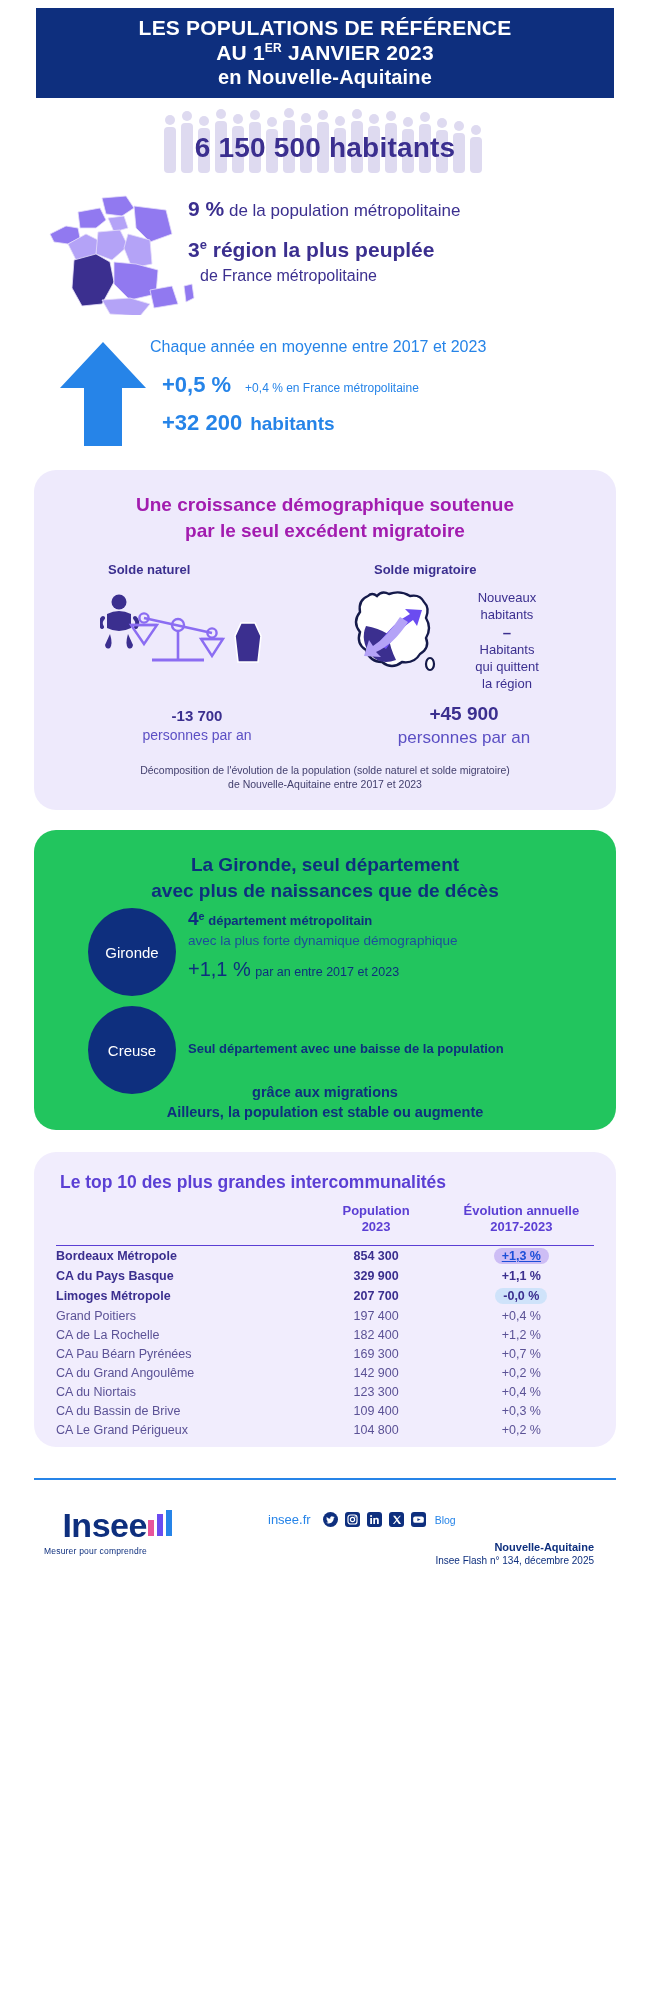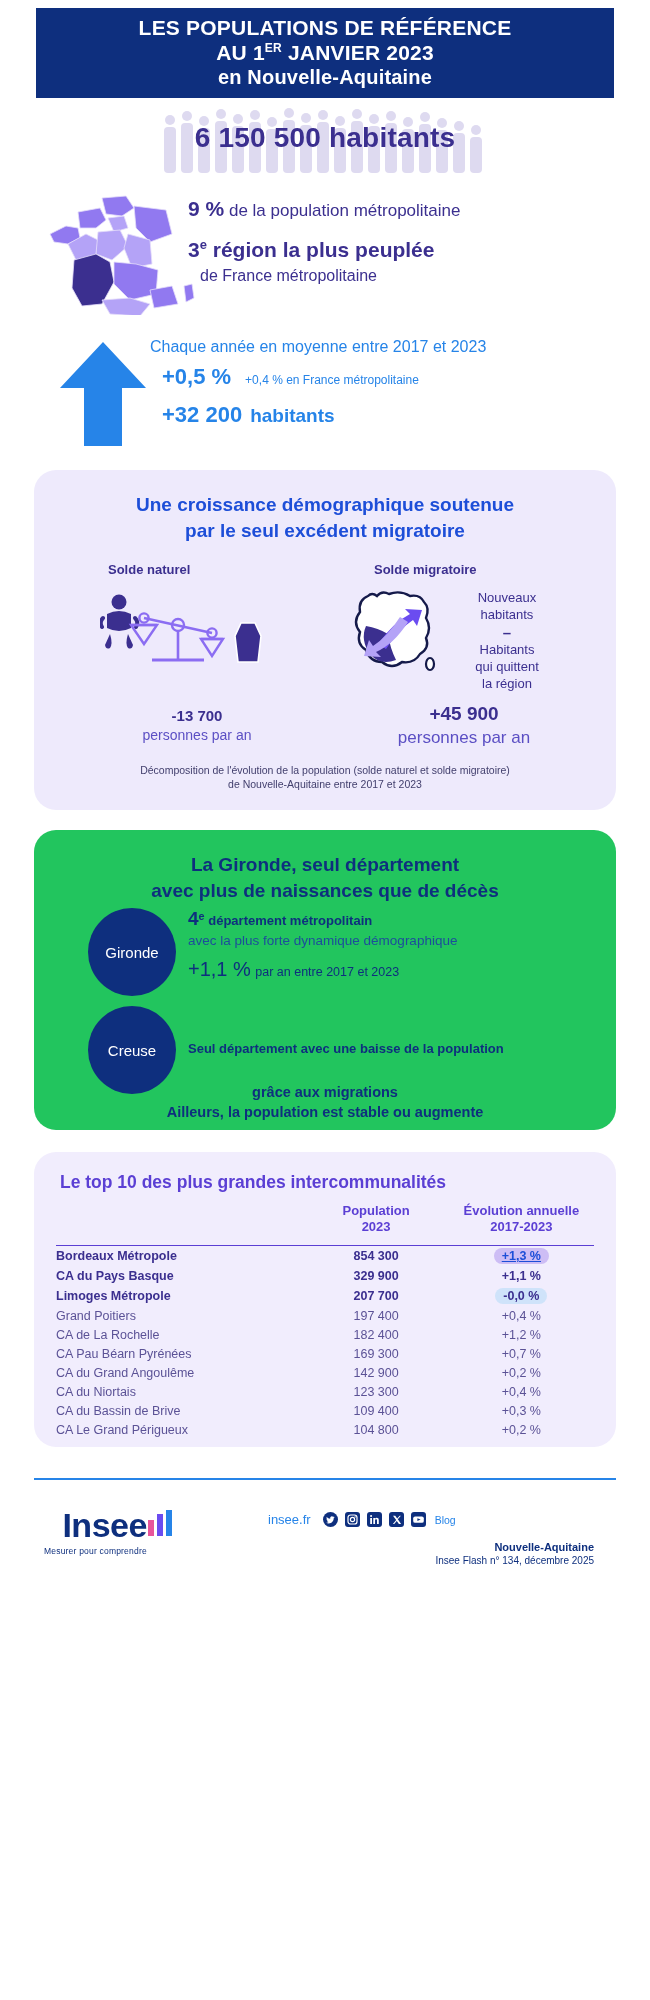--- a/index.html
+++ b/index.html
@@ -50,21 +50,21 @@
 
   
   .crowd-wrap {
     position: absolute;
     left: 0; top: 106px;
     width: 650px; height: 70px;
   }
   .crowd-svg { position: absolute; left: 160px; top: 0; }
   .big-number {
     position: absolute;
-    left: 0; top: 122px;
+    left: 0; top: 132px;
     width: 650px;
     text-align: center;
     font-size: 28px;
     font-weight: bold;
     color: #3b2f8f;
     letter-spacing: .2px;
   }
 
   
   .map-block {
@@ -106,21 +106,21 @@
     width: 90px; height: 110px;
   }
   .growth {
     position: absolute;
     left: 150px; top: 338px;
     width: 470px;
   }
   .growth-title {
     font-size: 16px;
     color: #2684e8;
-    margin-bottom: 8px;
+    margin-bottom: 16px;
   }
   .growth-row {
     display: flex;
     align-items: baseline;
     gap: 14px;
     margin-bottom: 12px;
     margin-left: 12px;
   }
   .growth-big {
     font-size: 22px;
@@ -155,21 +155,21 @@
     width: 582px; height: 340px;
     background: #eeeafc;
     border-radius: 22px;
     box-sizing: border-box;
   }
   .card-purple-title {
     margin-top: 22px;
     text-align: center;
     font-size: 19px;
     font-weight: bold;
-    color: #1d4ed8;
+    color: #a21caf;
     line-height: 1.35;
   }
   .solde-labels {
     position: absolute;
     top: 92px; left: 0; width: 582px;
   }
   .solde-lab {
     position: absolute;
     font-size: 13px;
     font-weight: bold;

